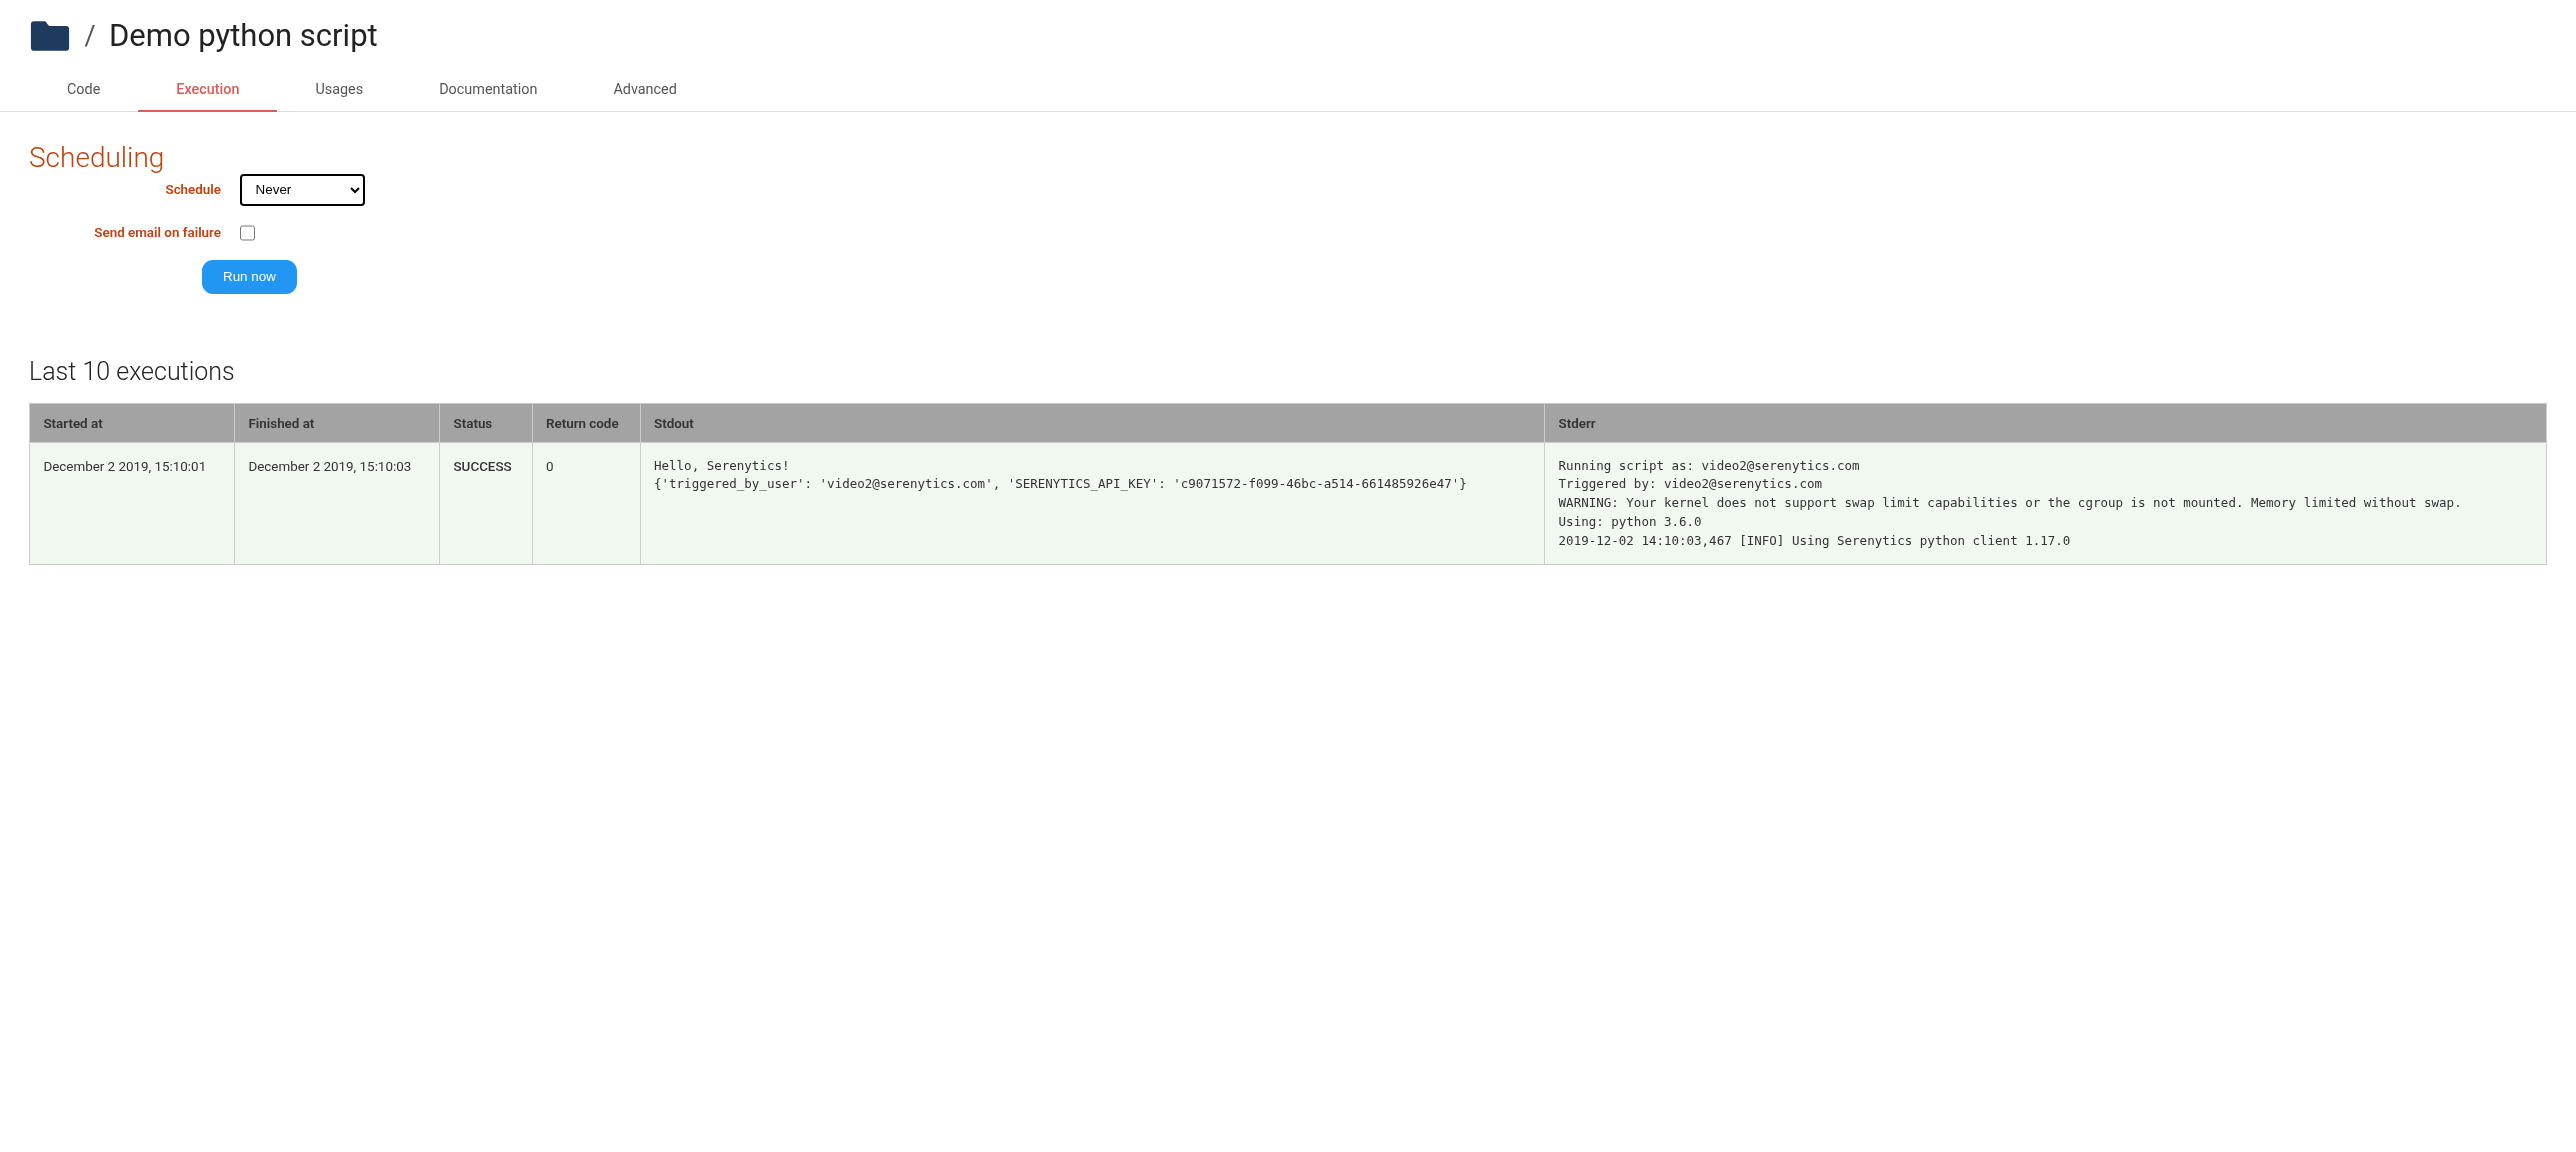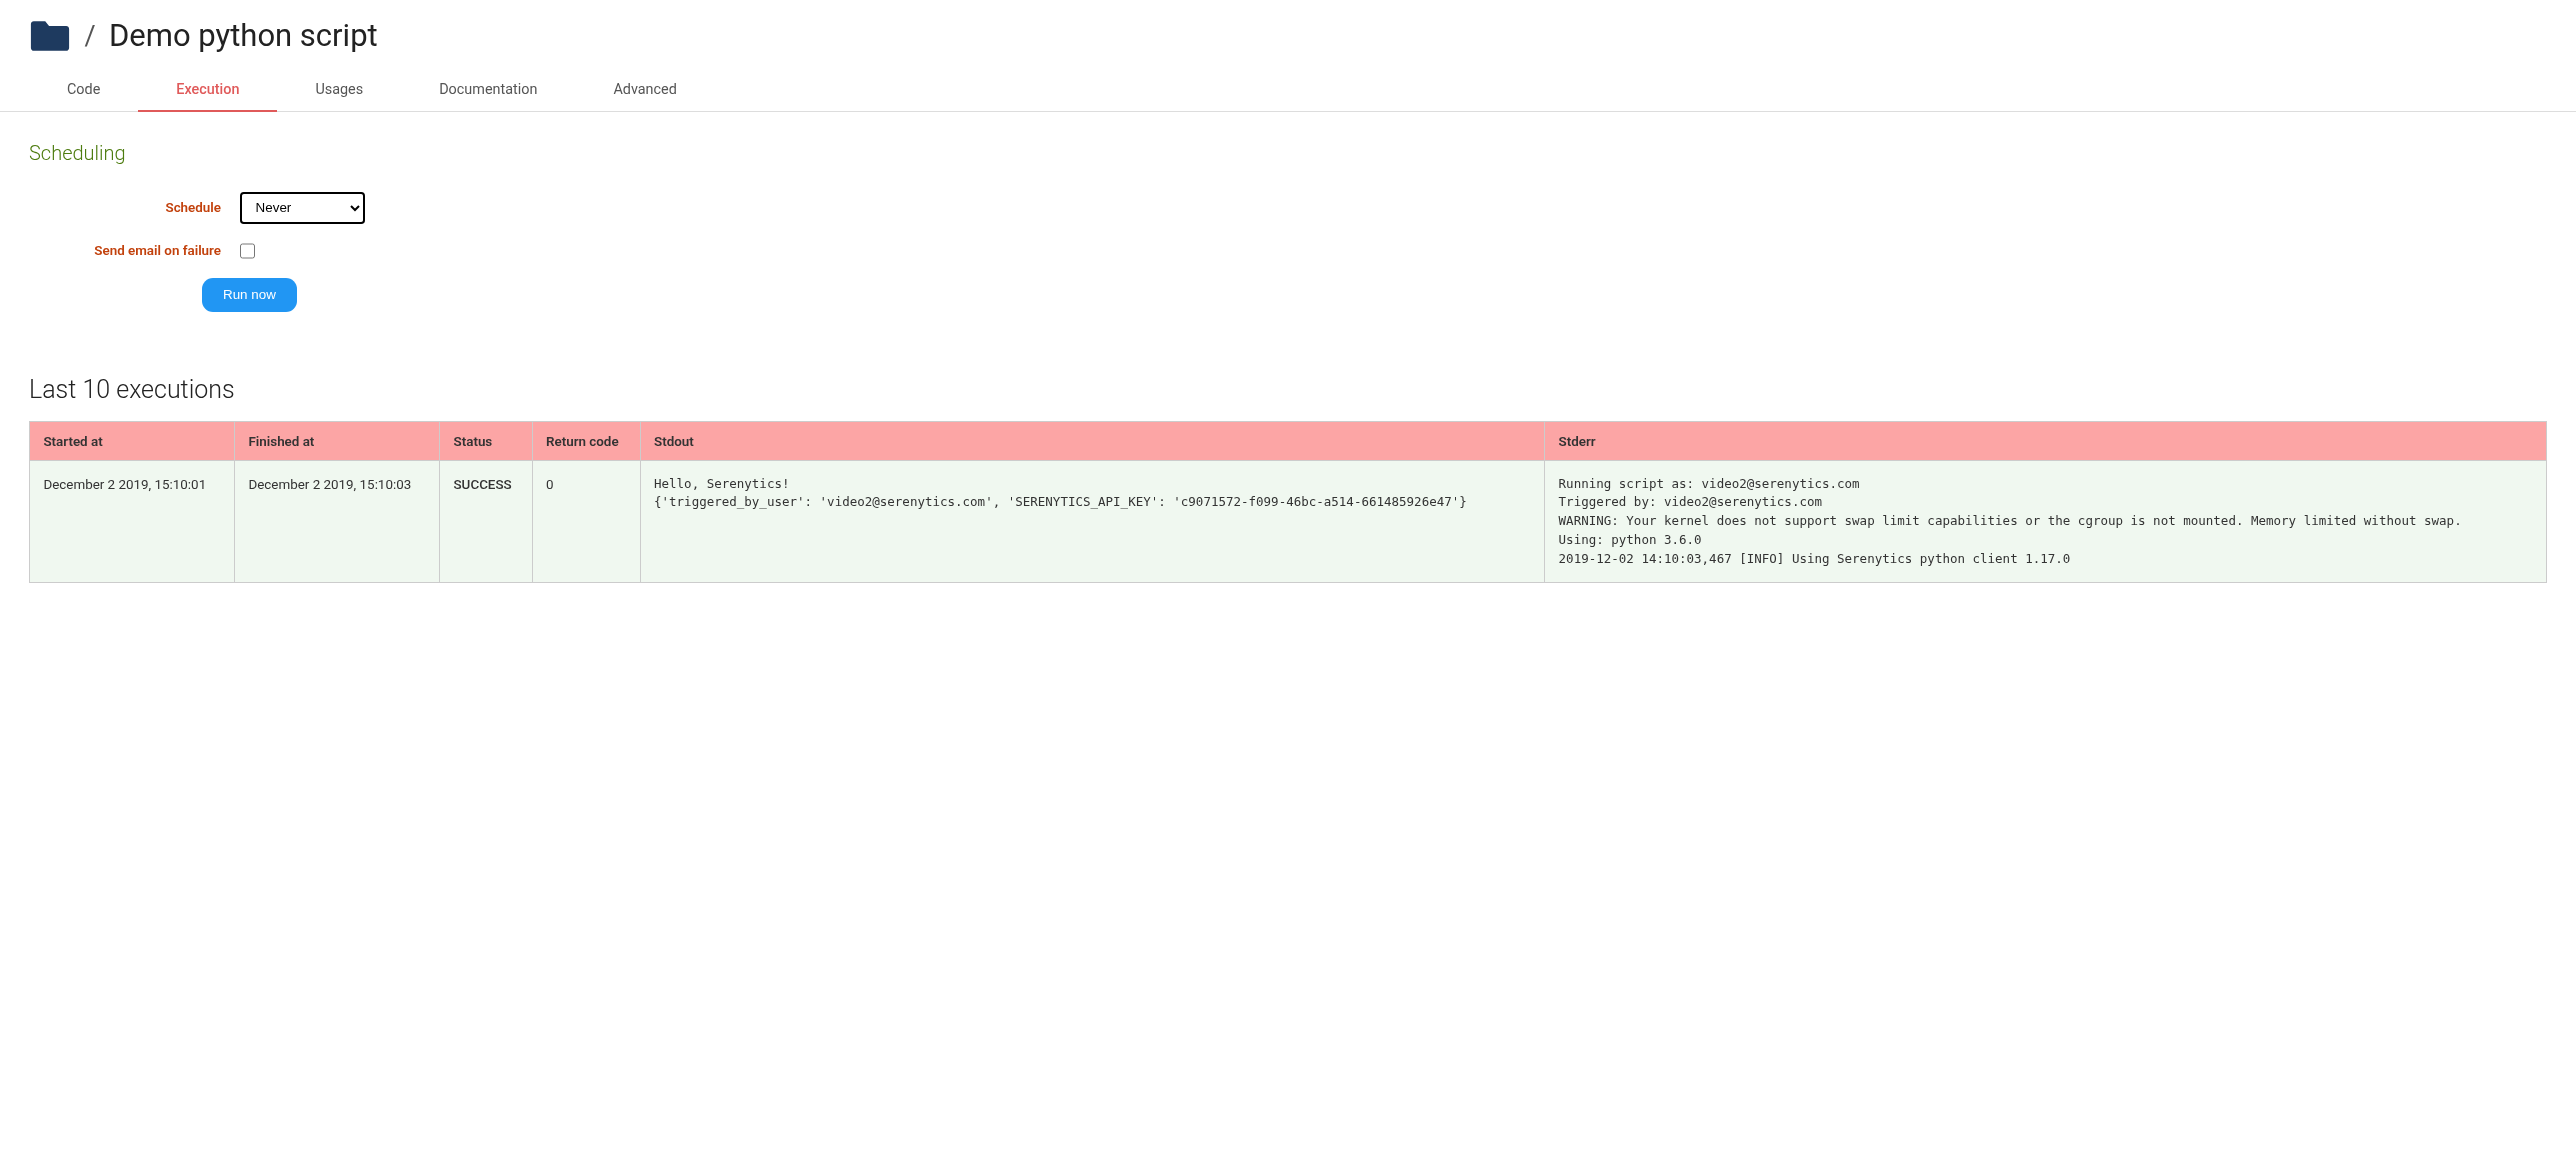--- a/index.html
+++ b/index.html
@@ -46,24 +46,23 @@
     }
     .tab.active {
       color: #e05a5a;
       border-bottom: 2.9px solid #e05a5a;
       font-weight: 500;
     }
     .content {
       padding: 29px 29px;
     }
     .section-title {
-      font-size: 20px;
+      font-size: 28px;
       font-weight: 300;
-      color: #4d7c0f;
-      margin-bottom: 27px;
+      color: #c2410c;
     }
     .form-row {
       display: flex;
       align-items: center;
       margin-bottom: 19px;
       margin-left: 38px;
     }
     .form-label {
       font-size: 13.4px;
       font-weight: 600;
@@ -108,21 +107,21 @@
       color: #222;
       margin-bottom: 17.3px;
     }
     .executions-table {
       width: 100%;
       border-collapse: collapse;
       border: 1px solid #ccc;
       font-size: 13.4px;
     }
     .executions-table th {
-      background: #fca5a5;
+      background: #a3a3a3;
       padding: 11.5px 13.4px;
       text-align: left;
       font-weight: 600;
       border: 1px solid #ccc;
       color: #333;
       vertical-align: top;
     }
     .executions-table td {
       padding: 13.4px;
       border: 1px solid #ccc;

